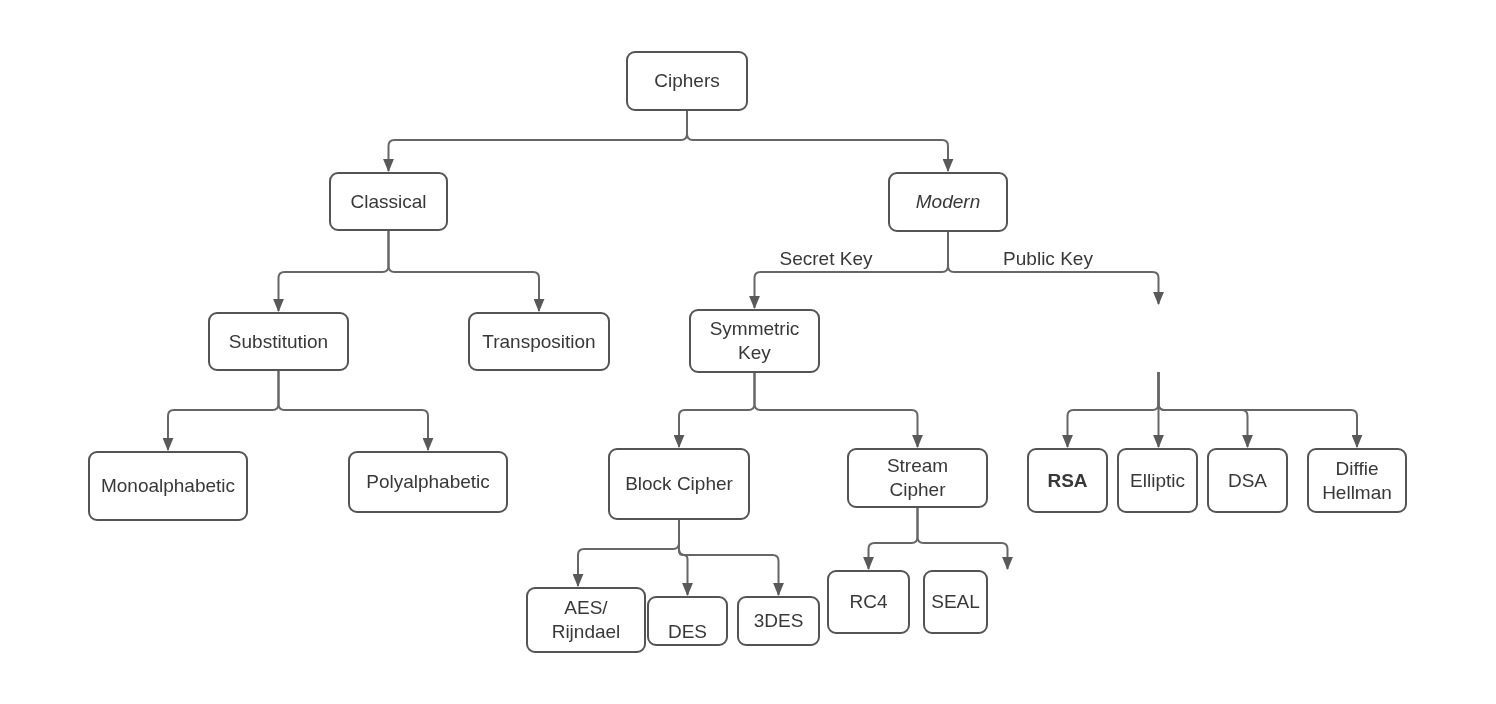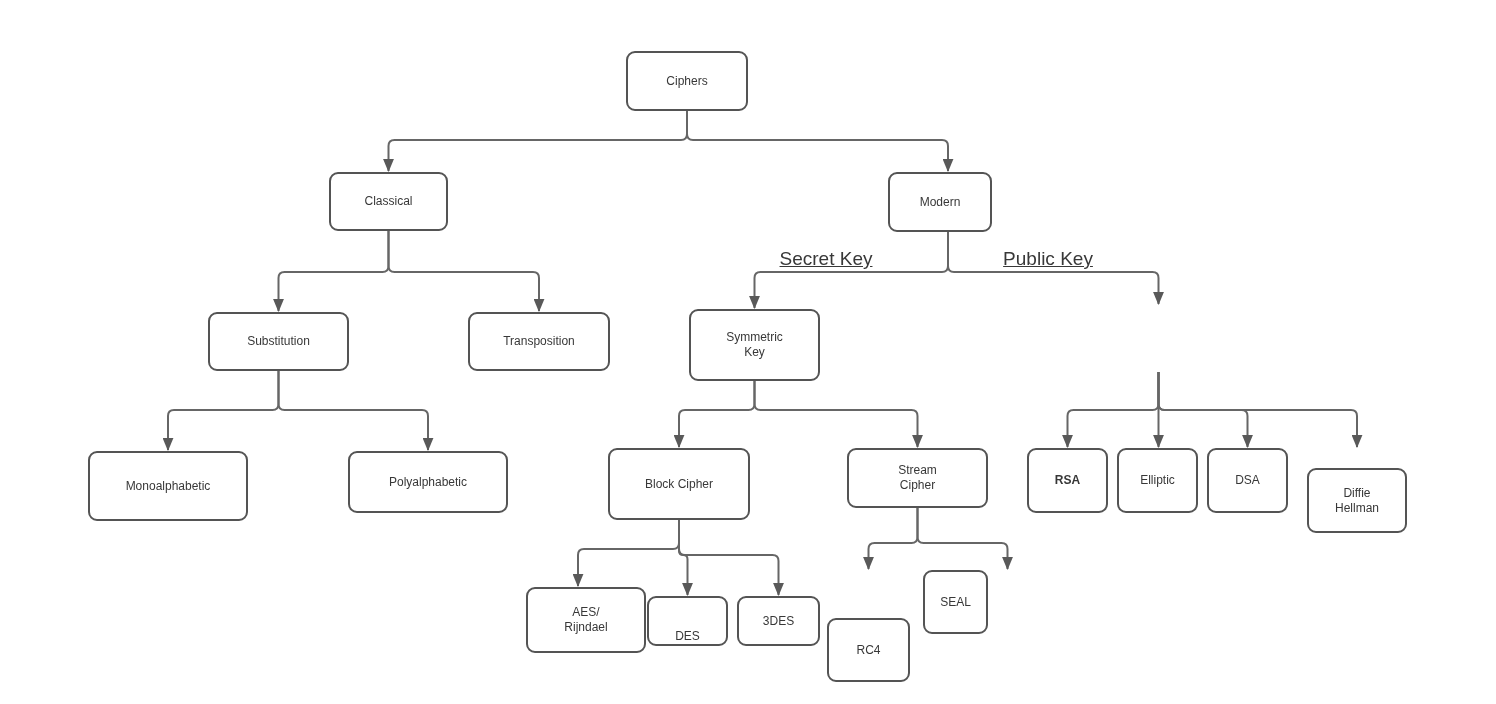--- a/index.html
+++ b/index.html
@@ -31,34 +31,33 @@
     position: absolute;
     box-sizing: border-box;
     border: 2.5px solid #545454;
     border-radius: 9px;
     background: #ffffff;
     display: flex;
     align-items: center;
     justify-content: center;
     text-align: center;
     color: #383838;
-    font-size: 12px;
+    font-size: 19px;
     line-height: 1.25;
   }
   .node-label {
     white-space: pre-line;
     padding: 0 3px;
   }
   .edge-label {
     position: absolute;
     transform: translateX(-50%);
     font-size: 19px;
     color: #383838;
     white-space: nowrap;
-    text-decoration: underline;
   }
 </style>
 </head>
 <body>
 
 <div id="canvas">
   <svg id="edges-svg" xmlns="http://www.w3.org/2000/svg">
     <defs>
       <marker id="arrow" viewBox="0 0 12 10" refX="11" refY="5" markerWidth="13" markerHeight="11" markerUnits="userSpaceOnUse" orient="auto">
         <path d="M0,0 L12,5 L0,10 Z" fill="#595959"></path>
@@ -86,68 +85,68 @@
     </svg>
 
 <div class="edge-label" style="left: 826px; top: 248px;">Secret Key</div>
     <div class="edge-label" style="left: 1048px; top: 248px;">Public Key</div>
     <div class="node" style="left: 626px; top: 51px; width: 122px; height: 60px;">
       <span class="node-label">Ciphers</span>
     </div>
     <div class="node" style="left: 329px; top: 172px; width: 119px; height: 59px;">
       <span class="node-label">Classical</span>
     </div>
-    <div class="node" style="left: 888px; top: 172px; width: 104px; height: 60px;">
+    <div class="node" style="left: 888px; top: 172px; width: 120px; height: 60px; font-style: italic;">
       <span class="node-label">Modern</span>
     </div>
     <div class="node" style="left: 208px; top: 312px; width: 141px; height: 59px; text-align: center;">
       <span class="node-label">Substitution</span>
     </div>
     <div class="node" style="left: 468px; top: 312px; width: 142px; height: 59px;">
       <span class="node-label">Transposition</span>
     </div>
     <div class="node" style="left: 88px; top: 451px; width: 160px; height: 70px;">
       <span class="node-label">Monoalphabetic</span>
     </div>
     <div class="node" style="left: 348px; top: 451px; width: 160px; height: 62px;">
       <span class="node-label">Polyalphabetic</span>
     </div>
-    <div class="node" style="left: 689px; top: 309px; width: 131px; height: 72px;">
+    <div class="node" style="left: 689px; top: 309px; width: 131px; height: 64px;">
       <span class="node-label">Symmetric
 Key</span>
     </div>
     <div class="node" style="left: 608px; top: 448px; width: 142px; height: 72px;">
       <span class="node-label">Block Cipher</span>
     </div>
     <div class="node" style="left: 847px; top: 448px; width: 141px; height: 60px;">
       <span class="node-label">Stream
 Cipher</span>
     </div>
     <div class="node" style="left: 526px; top: 587px; width: 120px; height: 66px;">
       <span class="node-label">AES/
 Rijndael</span>
     </div>
     <div class="node" style="left: 647px; top: 596px; width: 81px; height: 50px; align-items: flex-end;">
       <span class="node-label">DES</span>
     </div>
     <div class="node" style="left: 737px; top: 596px; width: 83px; height: 50px;">
       <span class="node-label">3DES</span>
     </div>
-    <div class="node" style="left: 827px; top: 570px; width: 83px; height: 64px; margin-top: 48px;">
+    <div class="node" style="left: 827px; top: 570px; width: 83px; height: 64px;">
       <span class="node-label">RC4</span>
     </div>
     <div class="node" style="left: 923px; top: 570px; width: 65px; height: 64px;">
       <span class="node-label">SEAL</span>
     </div>
     <div class="node" style="left: 1027px; top: 448px; width: 81px; height: 65px; font-weight: bold;">
       <span class="node-label">RSA</span>
     </div>
     <div class="node" style="left: 1117px; top: 448px; width: 81px; height: 65px;">
       <span class="node-label">Elliptic</span>
     </div>
     <div class="node" style="left: 1207px; top: 448px; width: 81px; height: 65px;">
       <span class="node-label">DSA</span>
     </div>
-    <div class="node" style="left: 1307px; top: 448px; width: 100px; height: 65px; margin-top: 20px;">
+    <div class="node" style="left: 1307px; top: 448px; width: 100px; height: 65px;">
       <span class="node-label">Diffie
 Hellman</span>
     </div>
   </div>
 
 </body></html>

